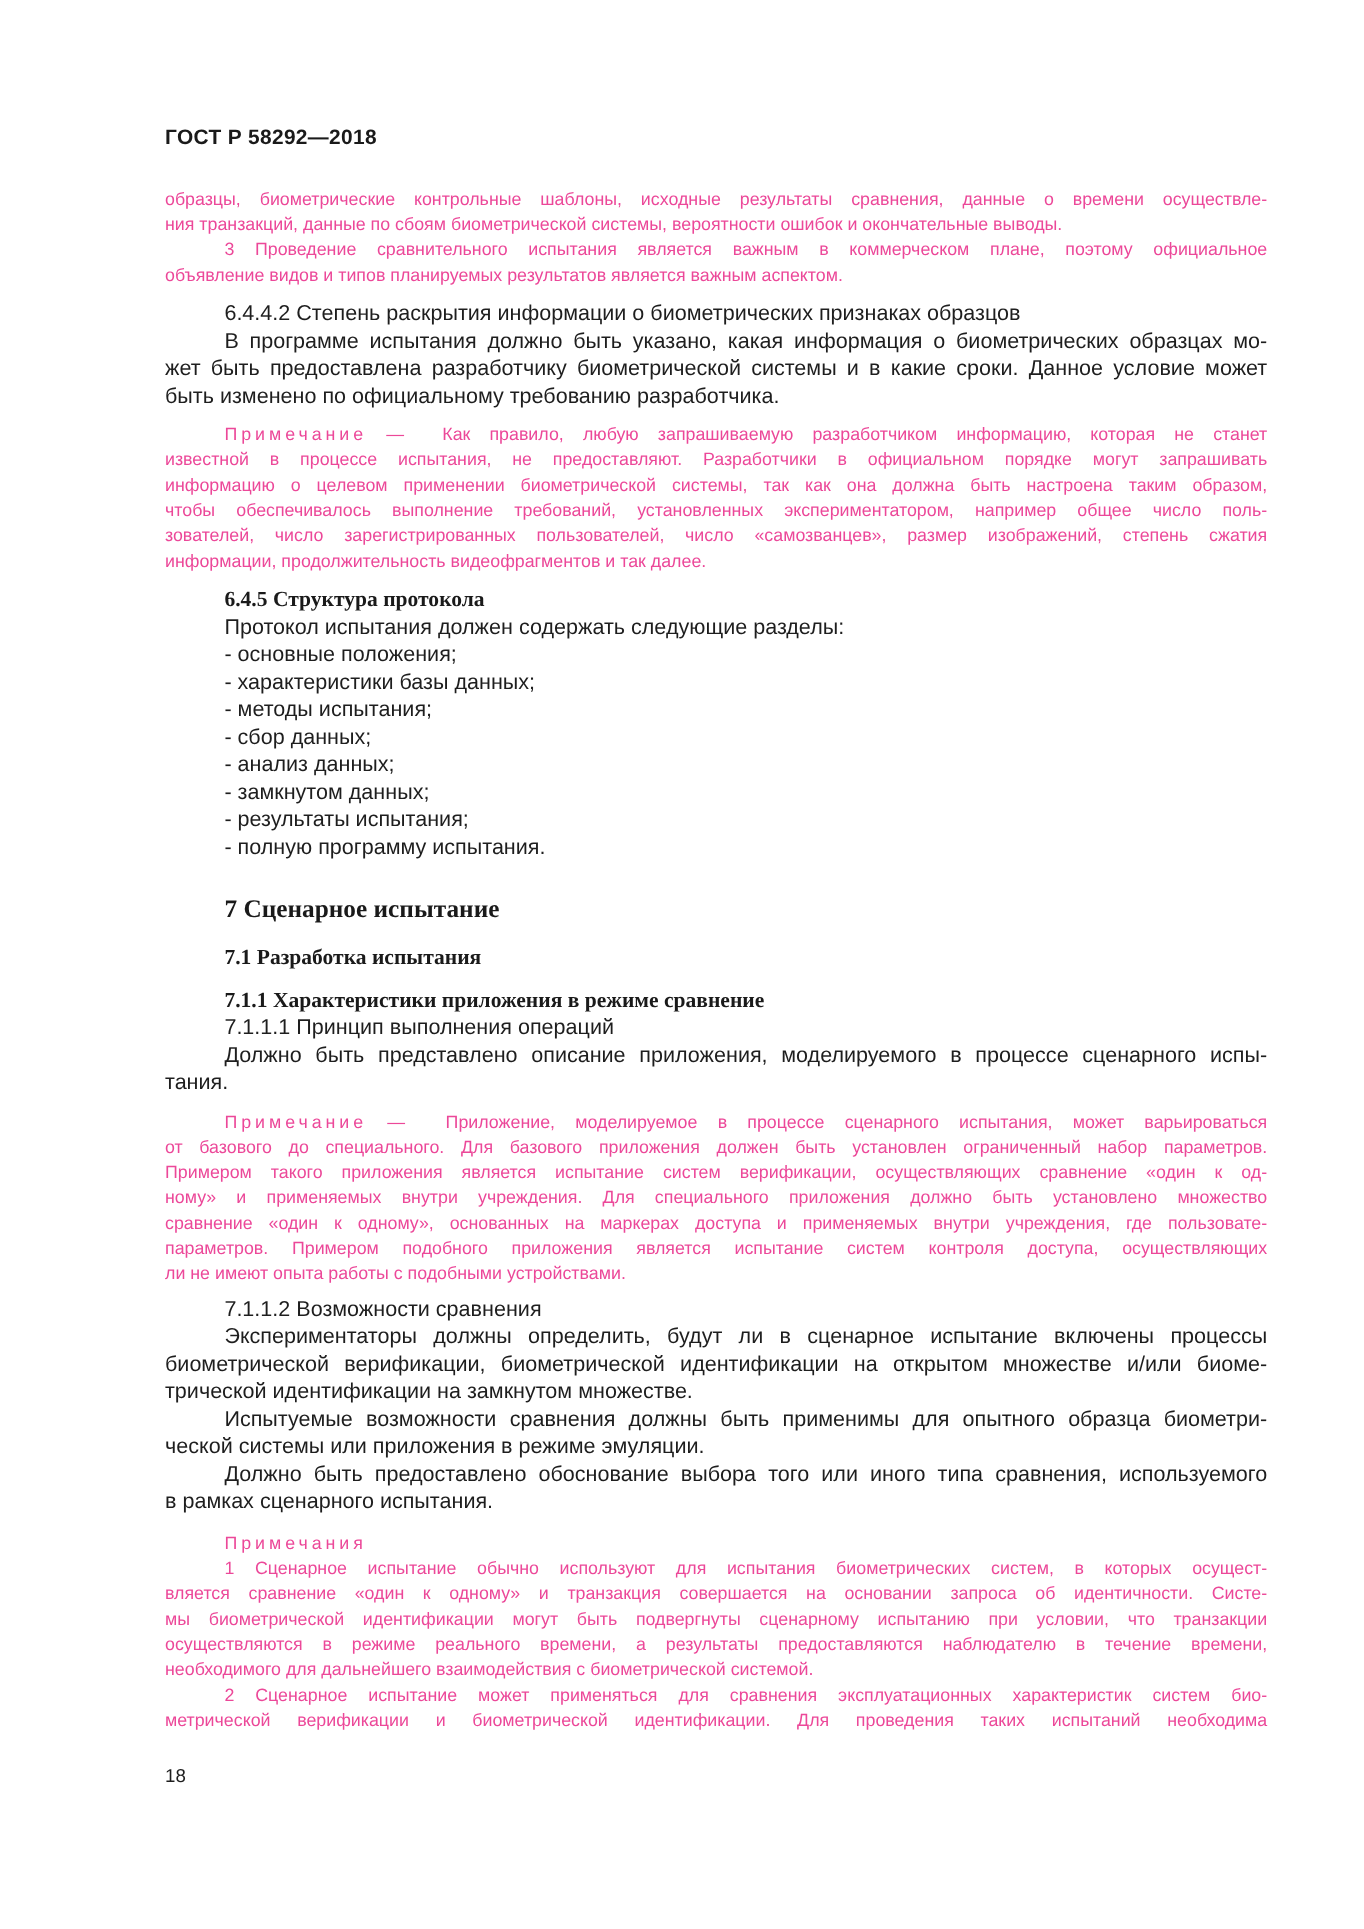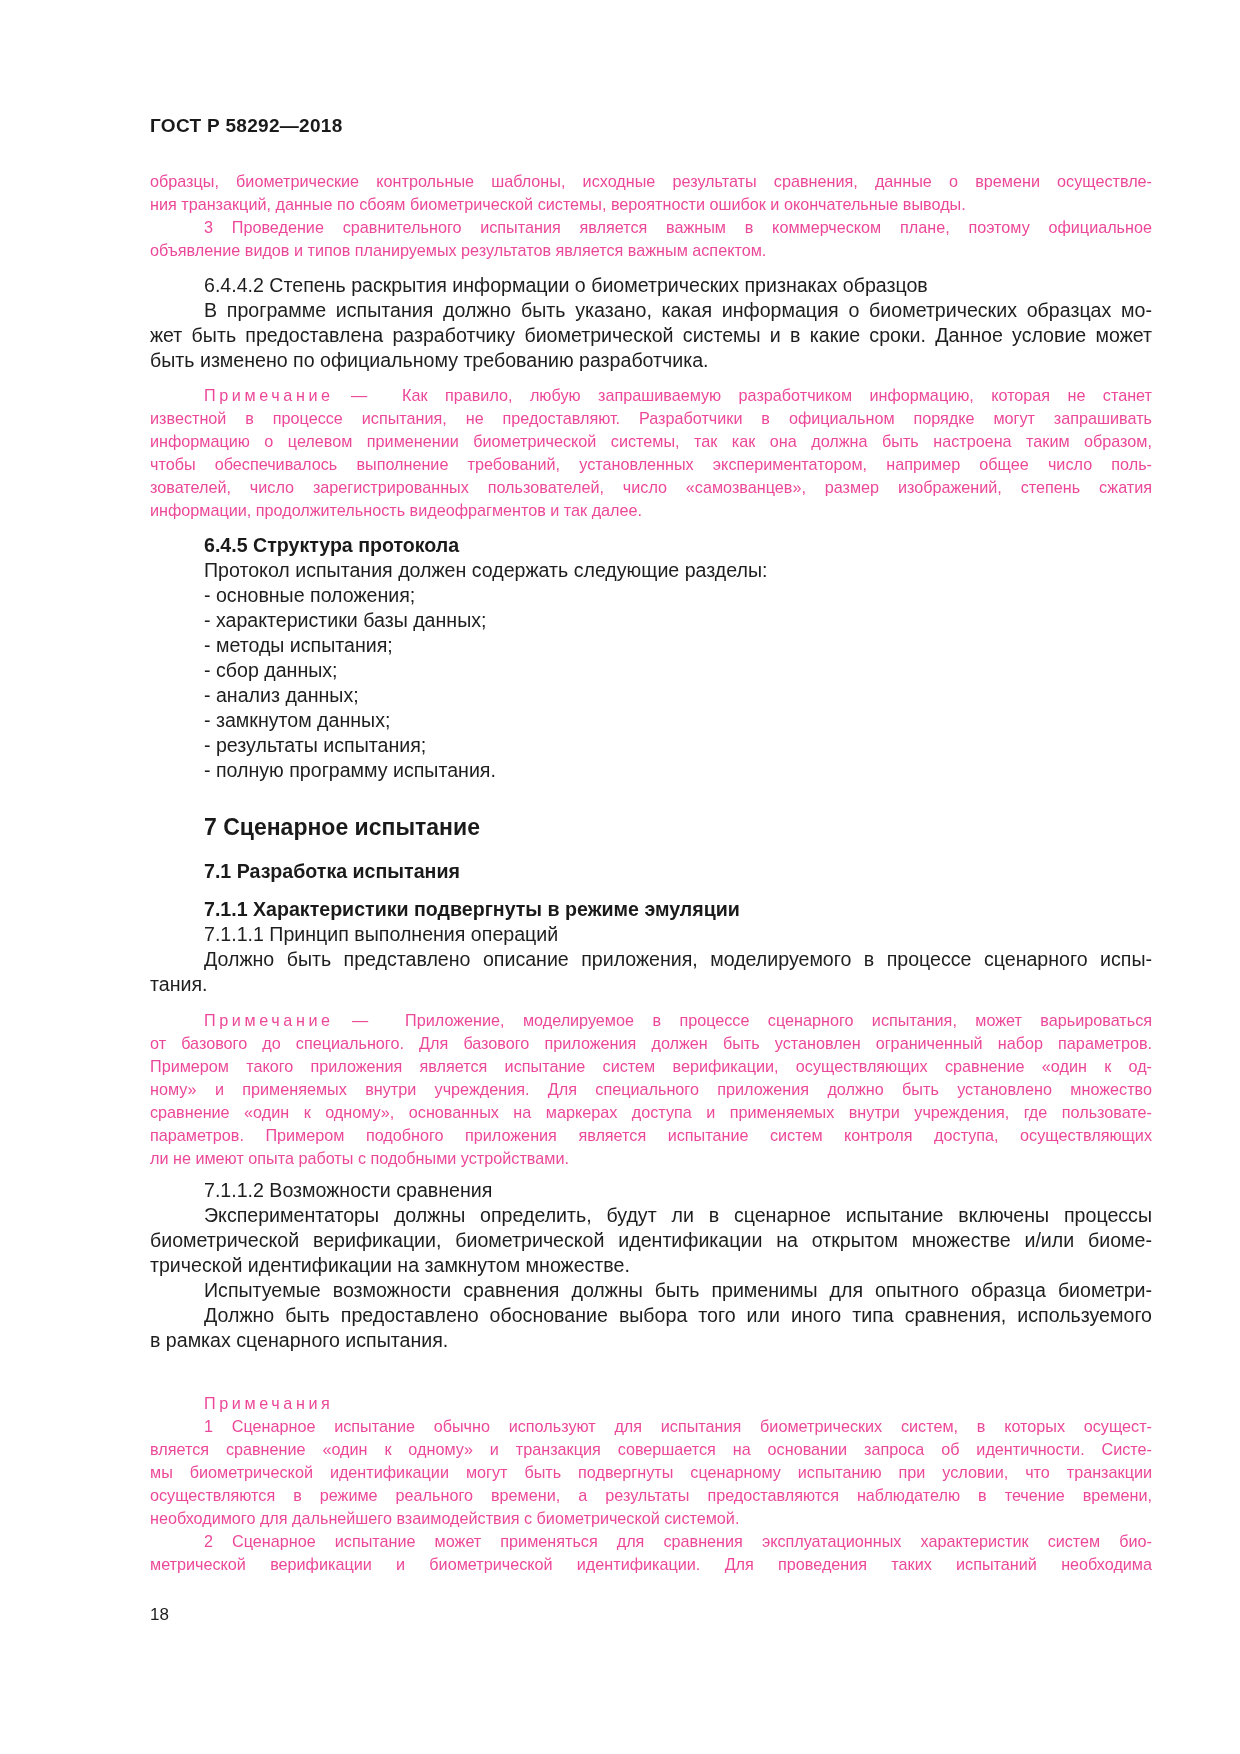--- a/index.html
+++ b/index.html
@@ -5,21 +5,21 @@
   html, body { margin: 0; padding: 0; background: #ffffff; }
   body { width: 1240px; height: 1754px; position: relative; overflow: hidden;
          font-family: "Liberation Sans", sans-serif; color: #1e1e1e; }
   .page { position: absolute; left: 2px; top: 0; width: 1240px; height: 1280px; }
   .blk { position: absolute; left: 148px; width: 1002px; }
   .title { font-weight: bold; font-size: 19px; letter-spacing: 0.3px; color: #1a1a1a; }
   .small { font-size: 16.2px; line-height: 23px; text-align: justify; text-align-last: left; color: #ec4899; }
   .main { font-size: 19.6px; line-height: 25px; text-align: justify; text-align-last: left; color: #1e1e1e; }
   .line { display: block; white-space: nowrap; }
   .jl { display: block; text-align: justify; text-align-last: justify; white-space: normal; }
-  .h { font-weight: bold; color: #1a1a1a; }
+  .h { font-weight: bold; color: #1a1a1a; font-family: Liberation Serif, serif; }
   .h1 { font-size: 23px; }
   .h2 { font-size: 19.6px; }
   .spaced { letter-spacing: 3.6px; }
   .indent-left { padding-left: 54px; }
   .list-item { display: block; }
   .pnum { font-size: 17px; }
 </style>
 </head>
 <body>
 
@@ -62,21 +62,21 @@
     <span class="list-item indent-left">- анализ данных;</span>
     <span class="list-item indent-left">- замкнутом данных;</span>
     <span class="list-item indent-left">- результаты испытания;</span>
     <span class="list-item indent-left">- полную программу испытания.</span>
   </div>
 
   <div class="blk h h1 indent-left" style="top:814px;">7 Сценарное испытание</div>
   <div class="blk h h2 indent-left" style="top:860px;">7.1 Разработка испытания</div>
 
   <div class="blk main" style="top:897px;">
-    <span class="line indent-left h">7.1.1 Характеристики подвергнуты в режиме эмуляции</span>
+    <span class="line indent-left h">7.1.1 Характеристики приложения в режиме сравнение</span>
     <span class="line indent-left">7.1.1.1 Принцип выполнения операций</span>
     <span class="jl indent-left">Должно быть представлено описание приложения, моделируемого в процессе сценарного испы-</span>
     <span class="line">тания.</span>
   </div>
 
   <div class="blk small" style="top:1009px;">
     <span class="jl indent-left"><span class="spaced">Примечание</span> <span>—</span>&nbsp; <span>Приложение, моделируемое в процессе сценарного испытания, может варьироваться</span></span>
     <span class="jl">от базового до специального. Для базового приложения должен быть установлен ограниченный набор параметров.</span>
     <span class="jl">Примером такого приложения является испытание систем верификации, осуществляющих сравнение «один к од-</span>
     <span class="jl">ному» и применяемых внутри учреждения. Для специального приложения должно быть установлено множество</span>
@@ -84,20 +84,21 @@
     <span class="jl">параметров. Примером подобного приложения является испытание систем контроля доступа, осуществляющих</span>
     <span class="line">ли не имеют опыта работы с подобными устройствами.</span>
   </div>
 
   <div class="blk main" style="top:1178px;">
     <span class="line indent-left">7.1.1.2 Возможности сравнения</span>
     <span class="jl indent-left">Экспериментаторы должны определить, будут ли в сценарное испытание включены процессы</span>
     <span class="jl">биометрической верификации, биометрической идентификации на открытом множестве и/или биоме-</span>
     <span class="line">трической идентификации на замкнутом множестве.</span>
     <span class="jl indent-left">Испытуемые возможности сравнения должны быть применимы для опытного образца биометри-</span>
+    <span class="line">ческой системы или приложения в режиме эмуляции.</span>
     <span class="jl indent-left">Должно быть предоставлено обоснование выбора того или иного типа сравнения, используемого</span>
     <span class="line">в рамках сценарного испытания.</span>
   </div>
 
   <div class="blk small" style="top:1392px;">
     <span class="line indent-left spaced">Примечания</span>
     <span class="jl indent-left">1 Сценарное испытание обычно используют для испытания биометрических систем, в которых осущест-</span>
     <span class="jl">вляется сравнение «один к одному» и транзакция совершается на основании запроса об идентичности. Систе-</span>
     <span class="jl">мы биометрической идентификации могут быть подвергнуты сценарному испытанию при условии, что транзакции</span>
     <span class="jl">осуществляются в режиме реального времени, а результаты предоставляются наблюдателю в течение времени,</span>

